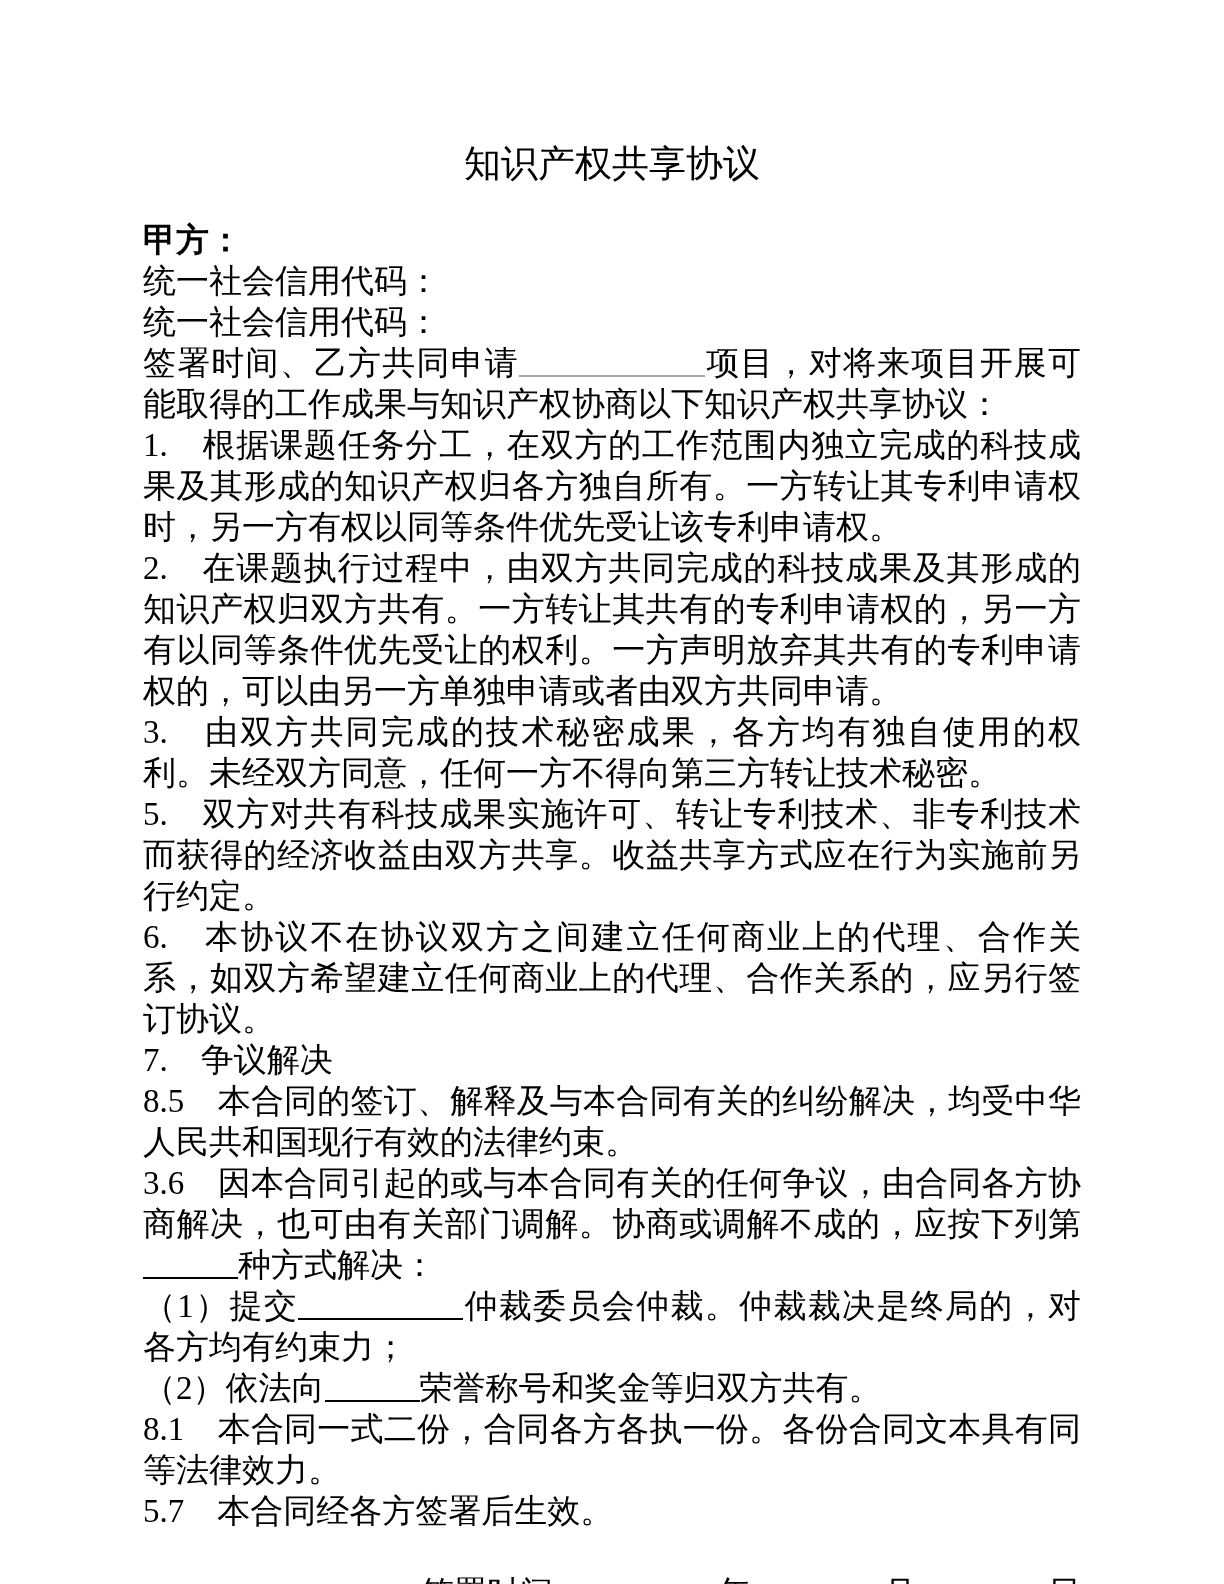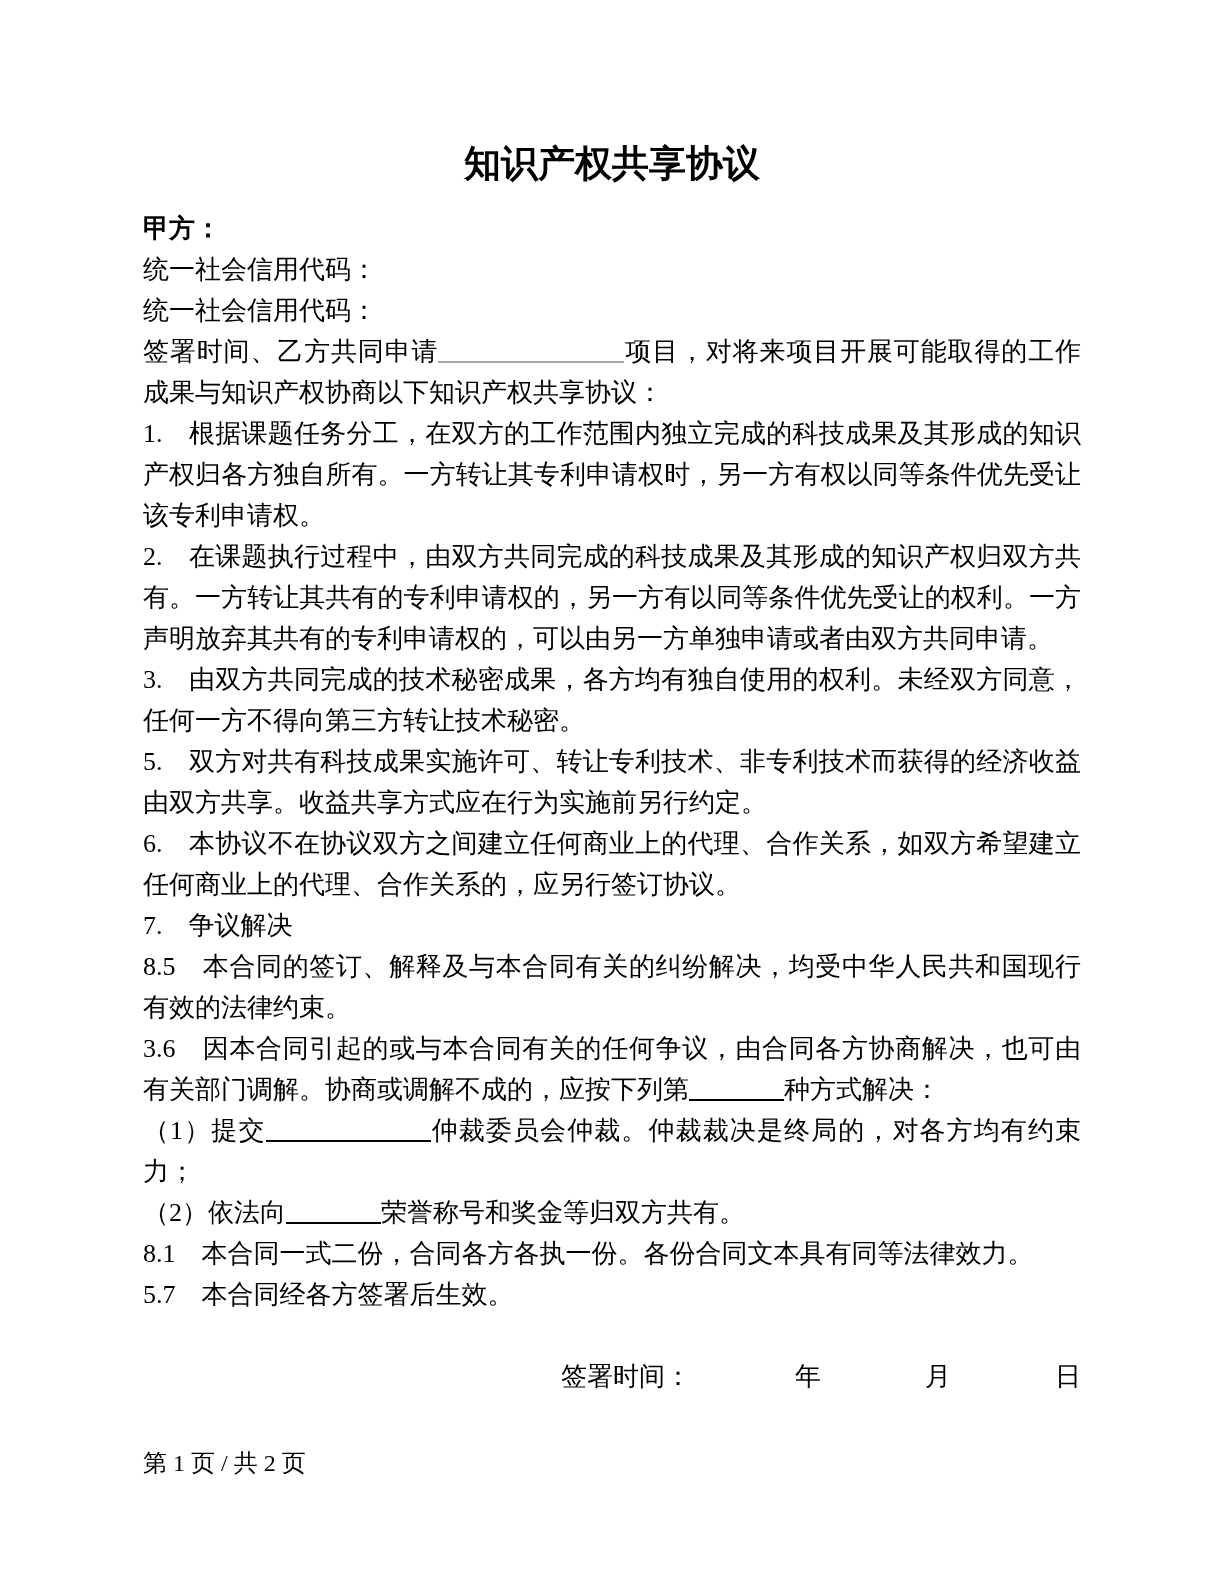--- a/index.html
+++ b/index.html
@@ -13,29 +13,29 @@
     height: 1584px;
     margin: 0;
     background: #ffffff;
     color: #000000;
     font-family: "Liberation Serif", "DejaVu Serif", serif;
     box-sizing: border-box;
     padding: 140px 143px 0 143px;
     overflow: hidden;
   }
   .doc-title {
-    margin: 0 0 20px 0;
+    margin: 0 0 32px 0;
     font-size: 37px;
     line-height: 48px;
-    font-weight: bold;
+    font-weight: normal;
     text-align: center;
   }
   .para {
     margin: 0;
-    font-size: 26px;
+    font-size: 33px;
     line-height: 41px;
     text-align: justify;
   }
   .bold { font-weight: bold; }
   .blank {
     display: inline-block;
     height: 3px;
     border-bottom: 2px solid #000000;
     position: relative;
     top: 3px;

